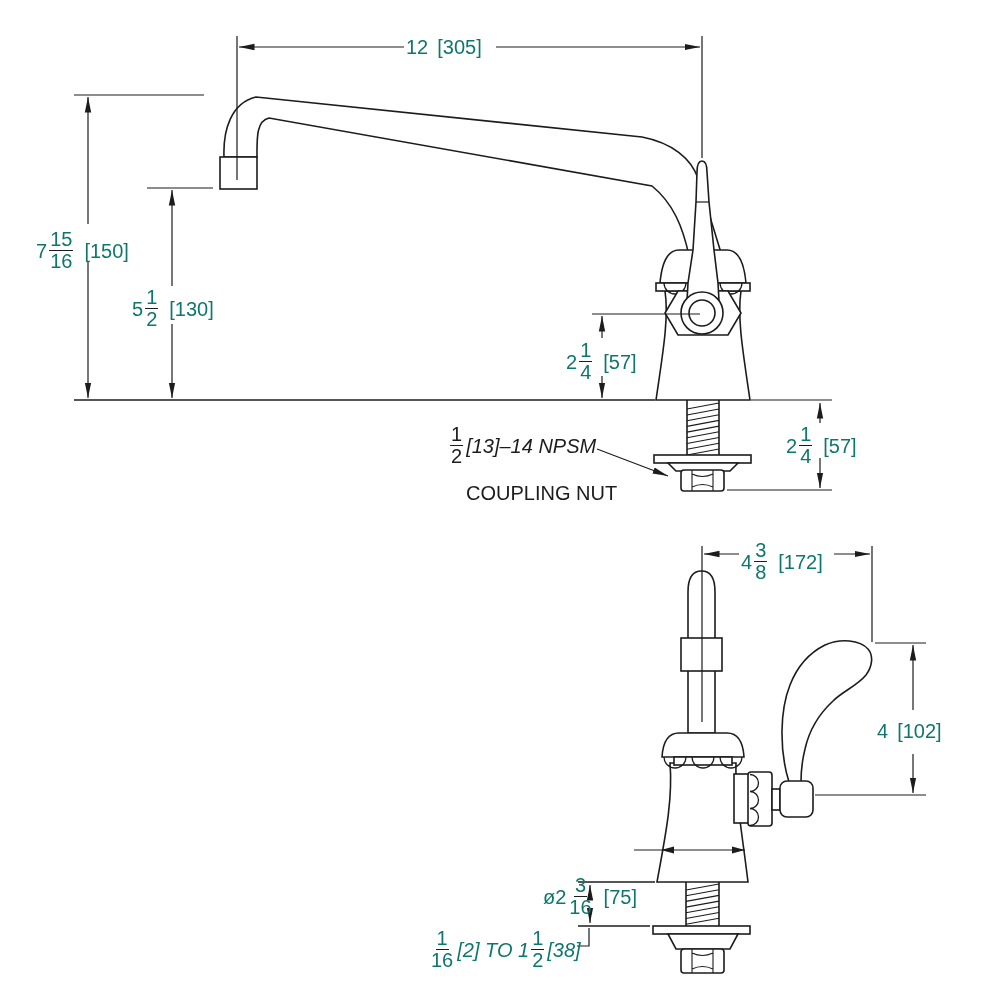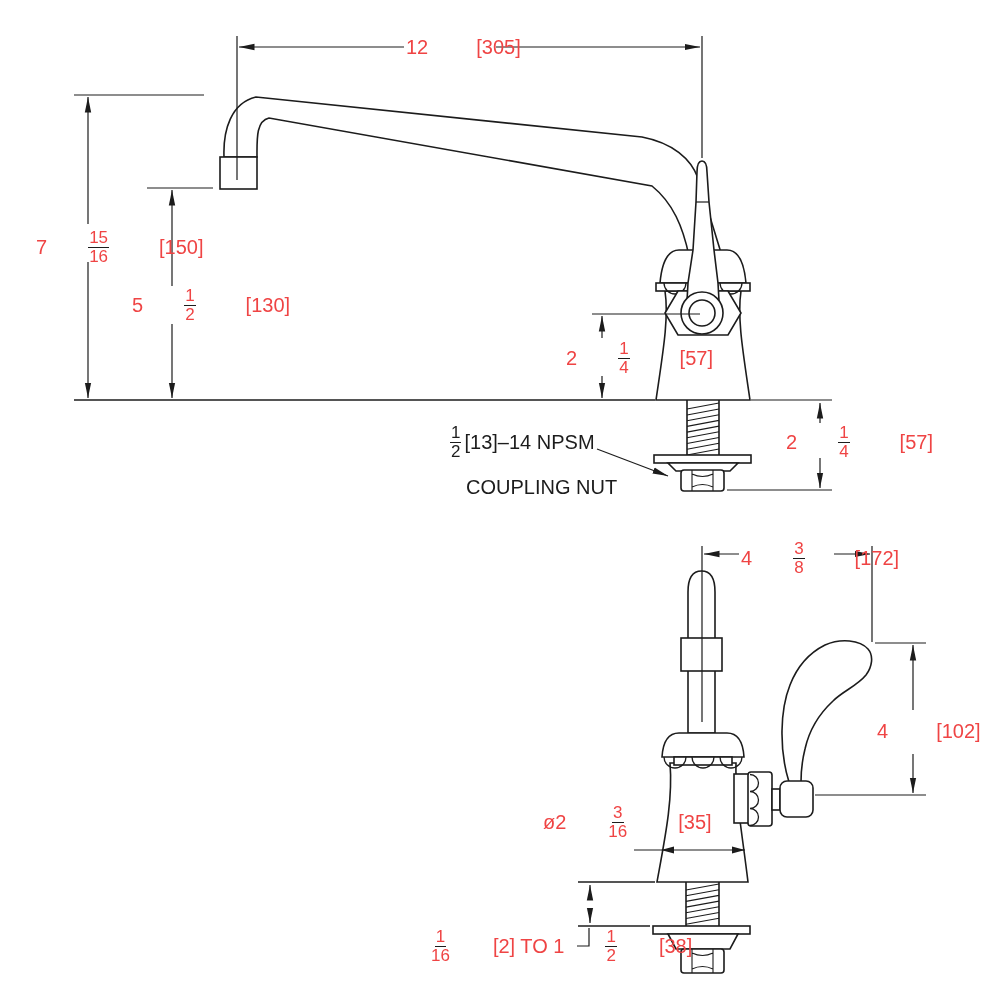--- a/index.html
+++ b/index.html
@@ -1,26 +1,26 @@
 <!DOCTYPE html>
 <html><head>
 <meta charset="utf-8">
 <style>
   html,body{margin:0;padding:0;background:#fff;}
   .canvas{position:relative;width:1000px;height:1000px;background:#fff;overflow:hidden;
           font-family:"Liberation Sans", sans-serif;color:#1c1c1c;}
   svg{position:absolute;left:0;top:0;}
   .dim{position:absolute;white-space:nowrap;display:flex;align-items:center;
-       font-size:20px;line-height:1;color:#ef4444;gap:39px;}
+       font-size:20px;line-height:1;color:#0f766e;}
   .frac{display:inline-flex;flex-direction:column;align-items:center;
-        font-size:17px;line-height:1.05;margin:0 2px;}
+        font-size:20px;line-height:1.05;margin:0 2px;}
   .fn{border-bottom:1.6px solid #1c1c1c;padding:0 1px;}
   .fd{padding:0 1px;text-align:center;}
   .mm{margin-left:9px;text-align:center;}
-  .tight{margin-left:1px;}
+  .tight{margin-left:1px;font-style:italic;}
   .note-block{position:absolute;font-size:20px;color:#1c1c1c;}
   .note-line{display:flex;align-items:center;line-height:1;}
   .note-line2{margin-top:16px;margin-left:16px;line-height:1;}
 </style>
 </head>
 <body>
 
 <div class="canvas">
 
 <svg width="1000" height="1000" viewBox="0 0 1000 1000">
@@ -220,27 +220,27 @@
     <span class="fd">8</span>
   </span>
   <span class="mm">[172]</span>
 </div>
 
 <div class="dim" style="left:877px;top:721px;">
   <span>4</span>
   <span class="mm">[102]</span>
 </div>
 
-<div class="dim" style="left:543px;top:804px;">
+<div class="dim" style="left:543px;top:875px;">
   <span>ø2</span>
   <span class="frac">
     <span class="fn">3</span>
     <span class="fd">16</span>
   </span>
-  <span class="mm">[35]</span>
+  <span class="mm">[75]</span>
 </div>
 
 <div class="dim" style="left:430px;top:928px;">
   <span class="frac" style="margin-left:0;">
     <span class="fn">1</span>
     <span class="fd">16</span>
   </span>
   <span class="tight">[2] TO 1</span>
   <span class="frac">
     <span class="fn">1</span>

